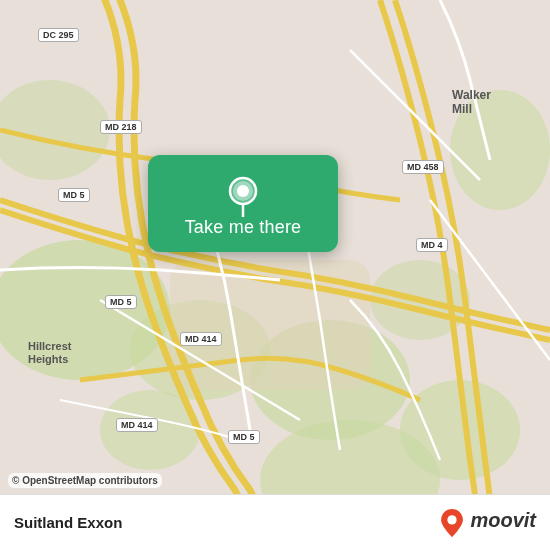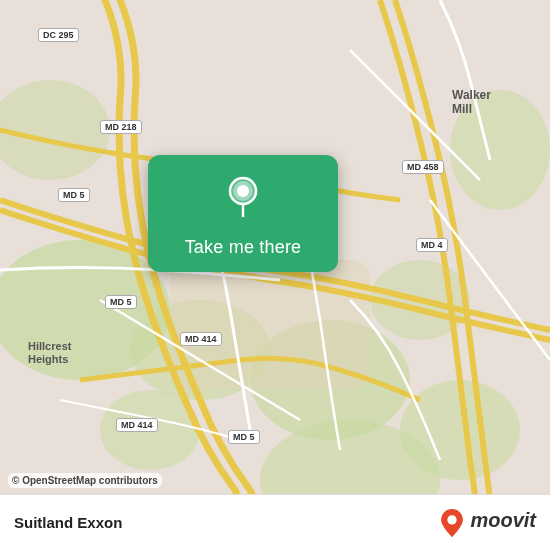--- a/index.html
+++ b/index.html
@@ -84,21 +84,21 @@
     #take-me-there-card {
       position: absolute;
       top: 155px;
       left: 148px;
       background: #2eaa6e;
       border-radius: 12px;
       padding: 18px 28px 14px 28px;
       display: flex;
       flex-direction: column;
       align-items: center;
-      gap: 20px;
+      gap: 0;
       cursor: pointer;
       box-shadow: 0 4px 16px rgba(0,0,0,0.3);
       min-width: 190px;
     }
 
     #pin-icon {
       width: 44px;
       height: 44px;
     }
 

